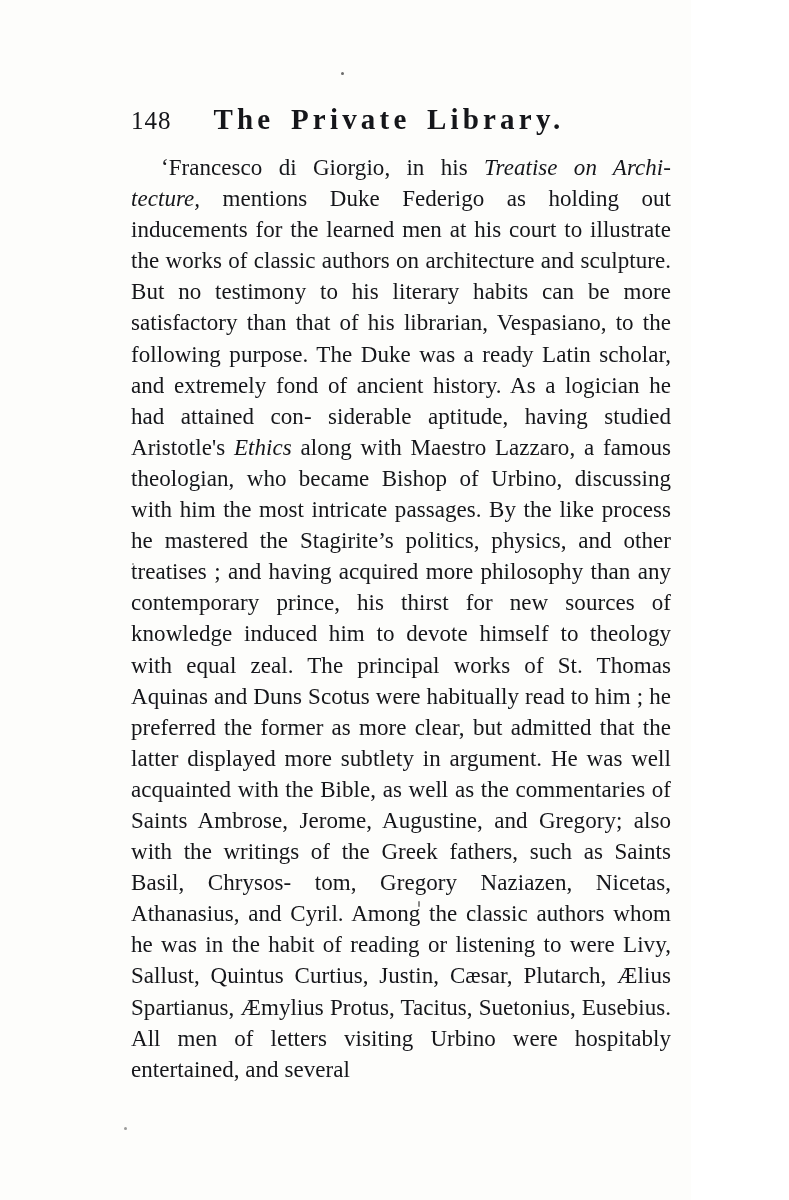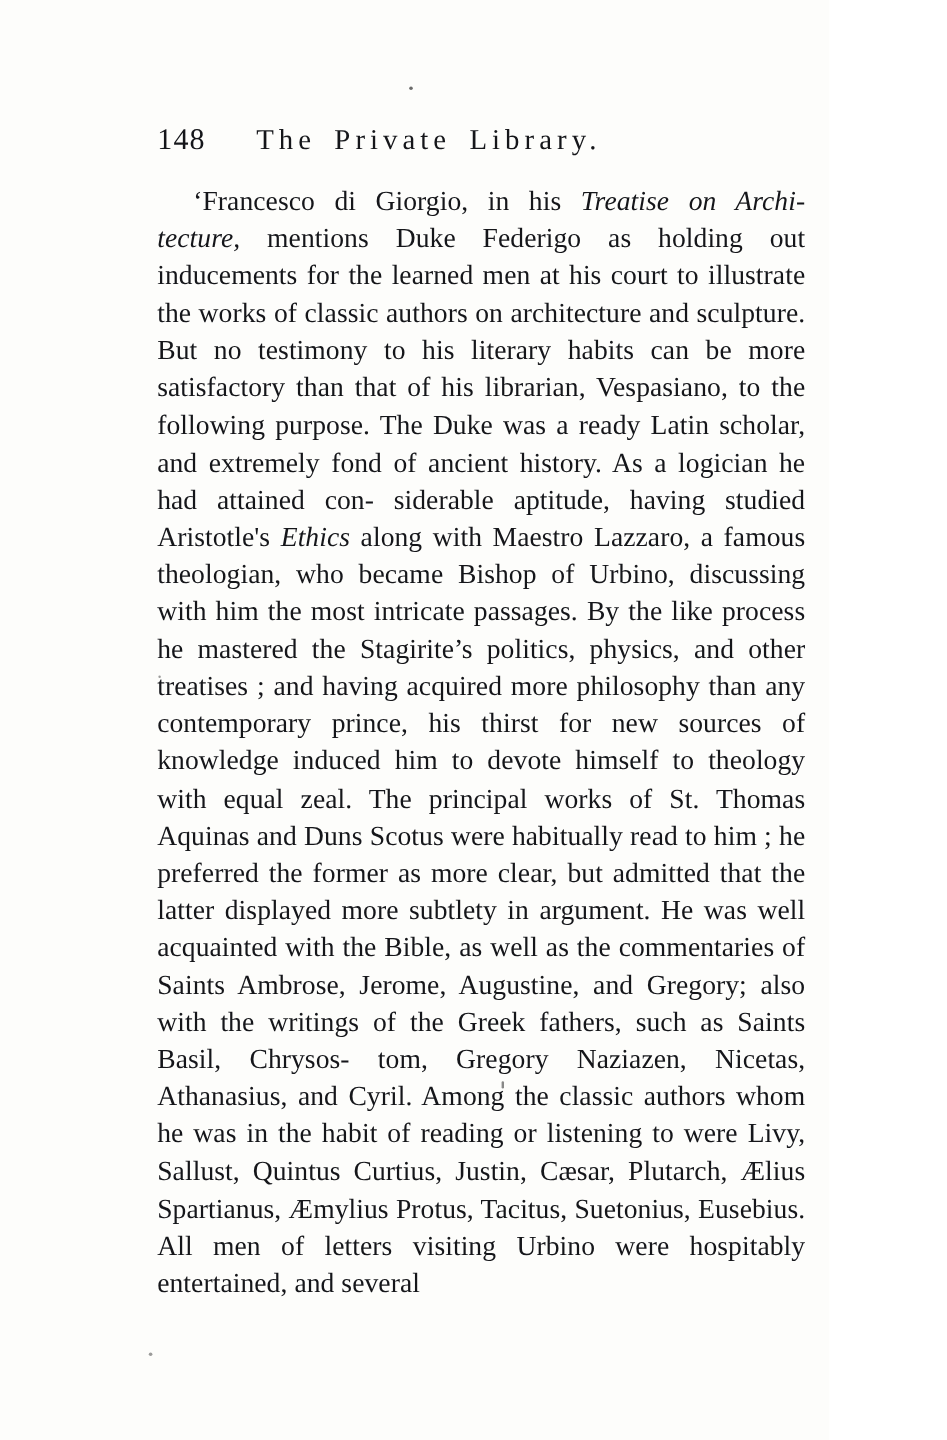--- a/index.html
+++ b/index.html
@@ -38,23 +38,24 @@
     align-items: baseline;
     white-space: nowrap;
   }
   .folio {
     font-size: 25px;
     letter-spacing: 1px;
     margin-right: 42px;
     font-family: "Liberation Serif", "DejaVu Serif", serif;
   }
   .running-title {
-    font-size: 24px;
+    font-size: 29px;
     letter-spacing: 4.2px;
     word-spacing: 5px;
+    font-weight: bold;
   }
 
   .body-text {
     position: absolute;
     left: 131px;
     top: 152px;
     width: 540px;
     font-size: 23px;
     line-height: 31.1px;
     text-align: justify;

